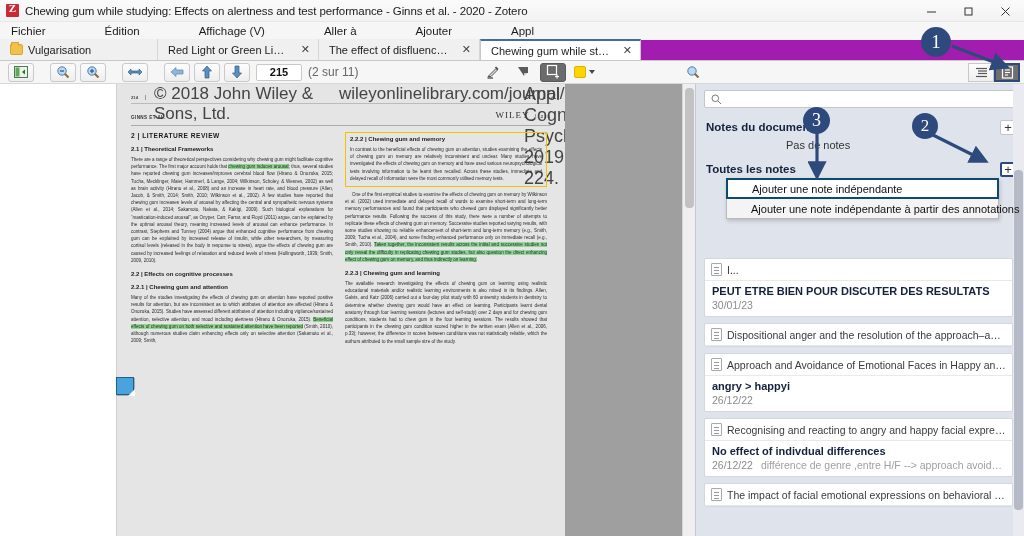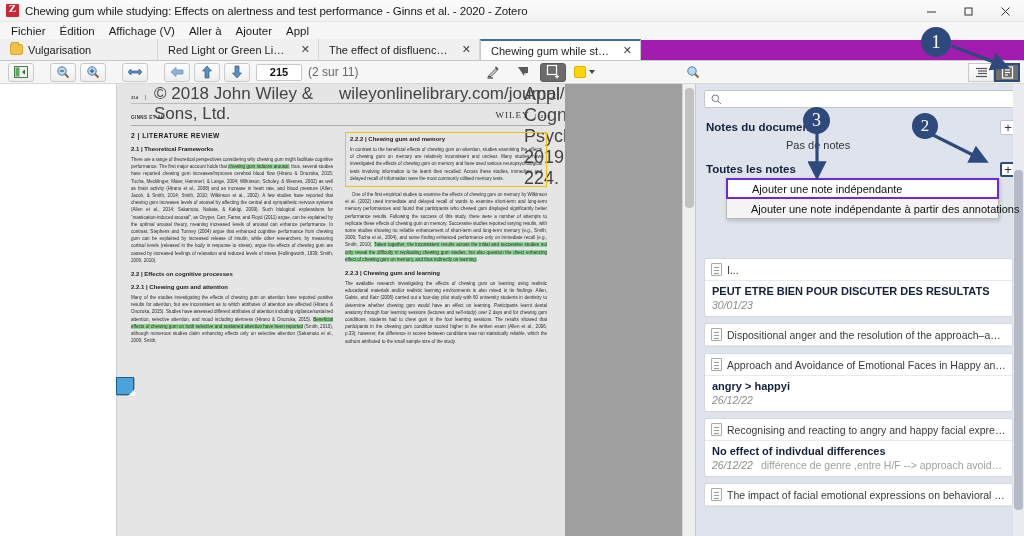--- a/index.html
+++ b/index.html
@@ -43,21 +43,21 @@
   .wc {
     width: 37px; height: 22px; display: flex; align-items: center;
     justify-content: center; color: #333; font-size: 11px;
   }
   .wc svg { display: block; }
 
   
   .menubar {
     position: absolute; left: 0; top: 22px; width: 1024px; height: 18px;
     background: #f6f6f6;
-    display: flex; align-items: center; padding-left: 4px;
+    display: flex; align-items: center; padding-left: 4px; gap: 45px;
   }
   .menuitem {
     font-size: 11.5px; color: #1b1b1b; padding: 0 7px; white-space: nowrap;
   }
 
   
   .tabbar {
     position: absolute; left: 0; top: 40px; width: 1024px; height: 21px;
     background: #a21caf; border-bottom: 1px solid #c8c8c8;
     display: flex; align-items: flex-end;
@@ -235,21 +235,21 @@
   .nc-ico:before {
     content: ""; position: absolute; left: 2px; top: 3px; right: 2px; height: 1px;
     background: #9a9a9a; box-shadow: 0 3px 0 #9a9a9a, 0 6px 0 #9a9a9a;
   }
   .nc-title { overflow: hidden; text-overflow: ellipsis; }
   .nc-body { padding: 4px 7px 5px 7px; }
   .nc-bold { font-size: 11px; font-weight: bold; color: #14213d; margin-bottom: 2px;
              white-space: nowrap; overflow: hidden; text-overflow: ellipsis; }
   .nc-meta { font-size: 10.5px; color: #8b8b8b; white-space: nowrap; overflow: hidden;
              text-overflow: ellipsis; display: flex; gap: 8px; }
-  .nc-date { color: #8b8b8b; flex: none; font-style: italic; }
+  .nc-date { color: #8b8b8b; flex: none; }
   .nc-extra { color: #a0a0a0; overflow: hidden; text-overflow: ellipsis; }
 
   .notes-scroll {
     position: absolute; right: 0; top: 84px; width: 11px; height: 452px;
     background: #e9ebf1;
   }
   .notes-thumb {
     position: absolute; left: 1px; top: 86px; width: 9px; height: 340px;
     background: #b6bac6; border-radius: 4px;
   }
@@ -259,21 +259,21 @@
     position: absolute; left: 726px; top: 178px; width: 273px;
     background: #f4f4f4; border: 1px solid #b9b9b9;
     box-shadow: 1px 2px 4px rgba(0,0,0,0.18);
     z-index: 40;
   }
   .ctxitem {
     height: 19px; display: flex; align-items: center; padding-left: 24px;
     font-size: 11px; color: #111; white-space: nowrap;
   }
   .ctxitem.sel {
-    background: #fff; border: 2px solid #6d28d9;
+    background: #fff; border: 2px solid #0c4a6e;
     height: 21px; margin: -1px -1px 0 -1px; width: calc(100% + 2px);
   }
 
   
   .callout {
     position: absolute; border-radius: 50%; background: #2e4a7d;
     color: #ffffff; display: flex; align-items: center; justify-content: center;
     font-family: "Liberation Serif", serif; font-size: 19px;
     z-index: 60;
   }

